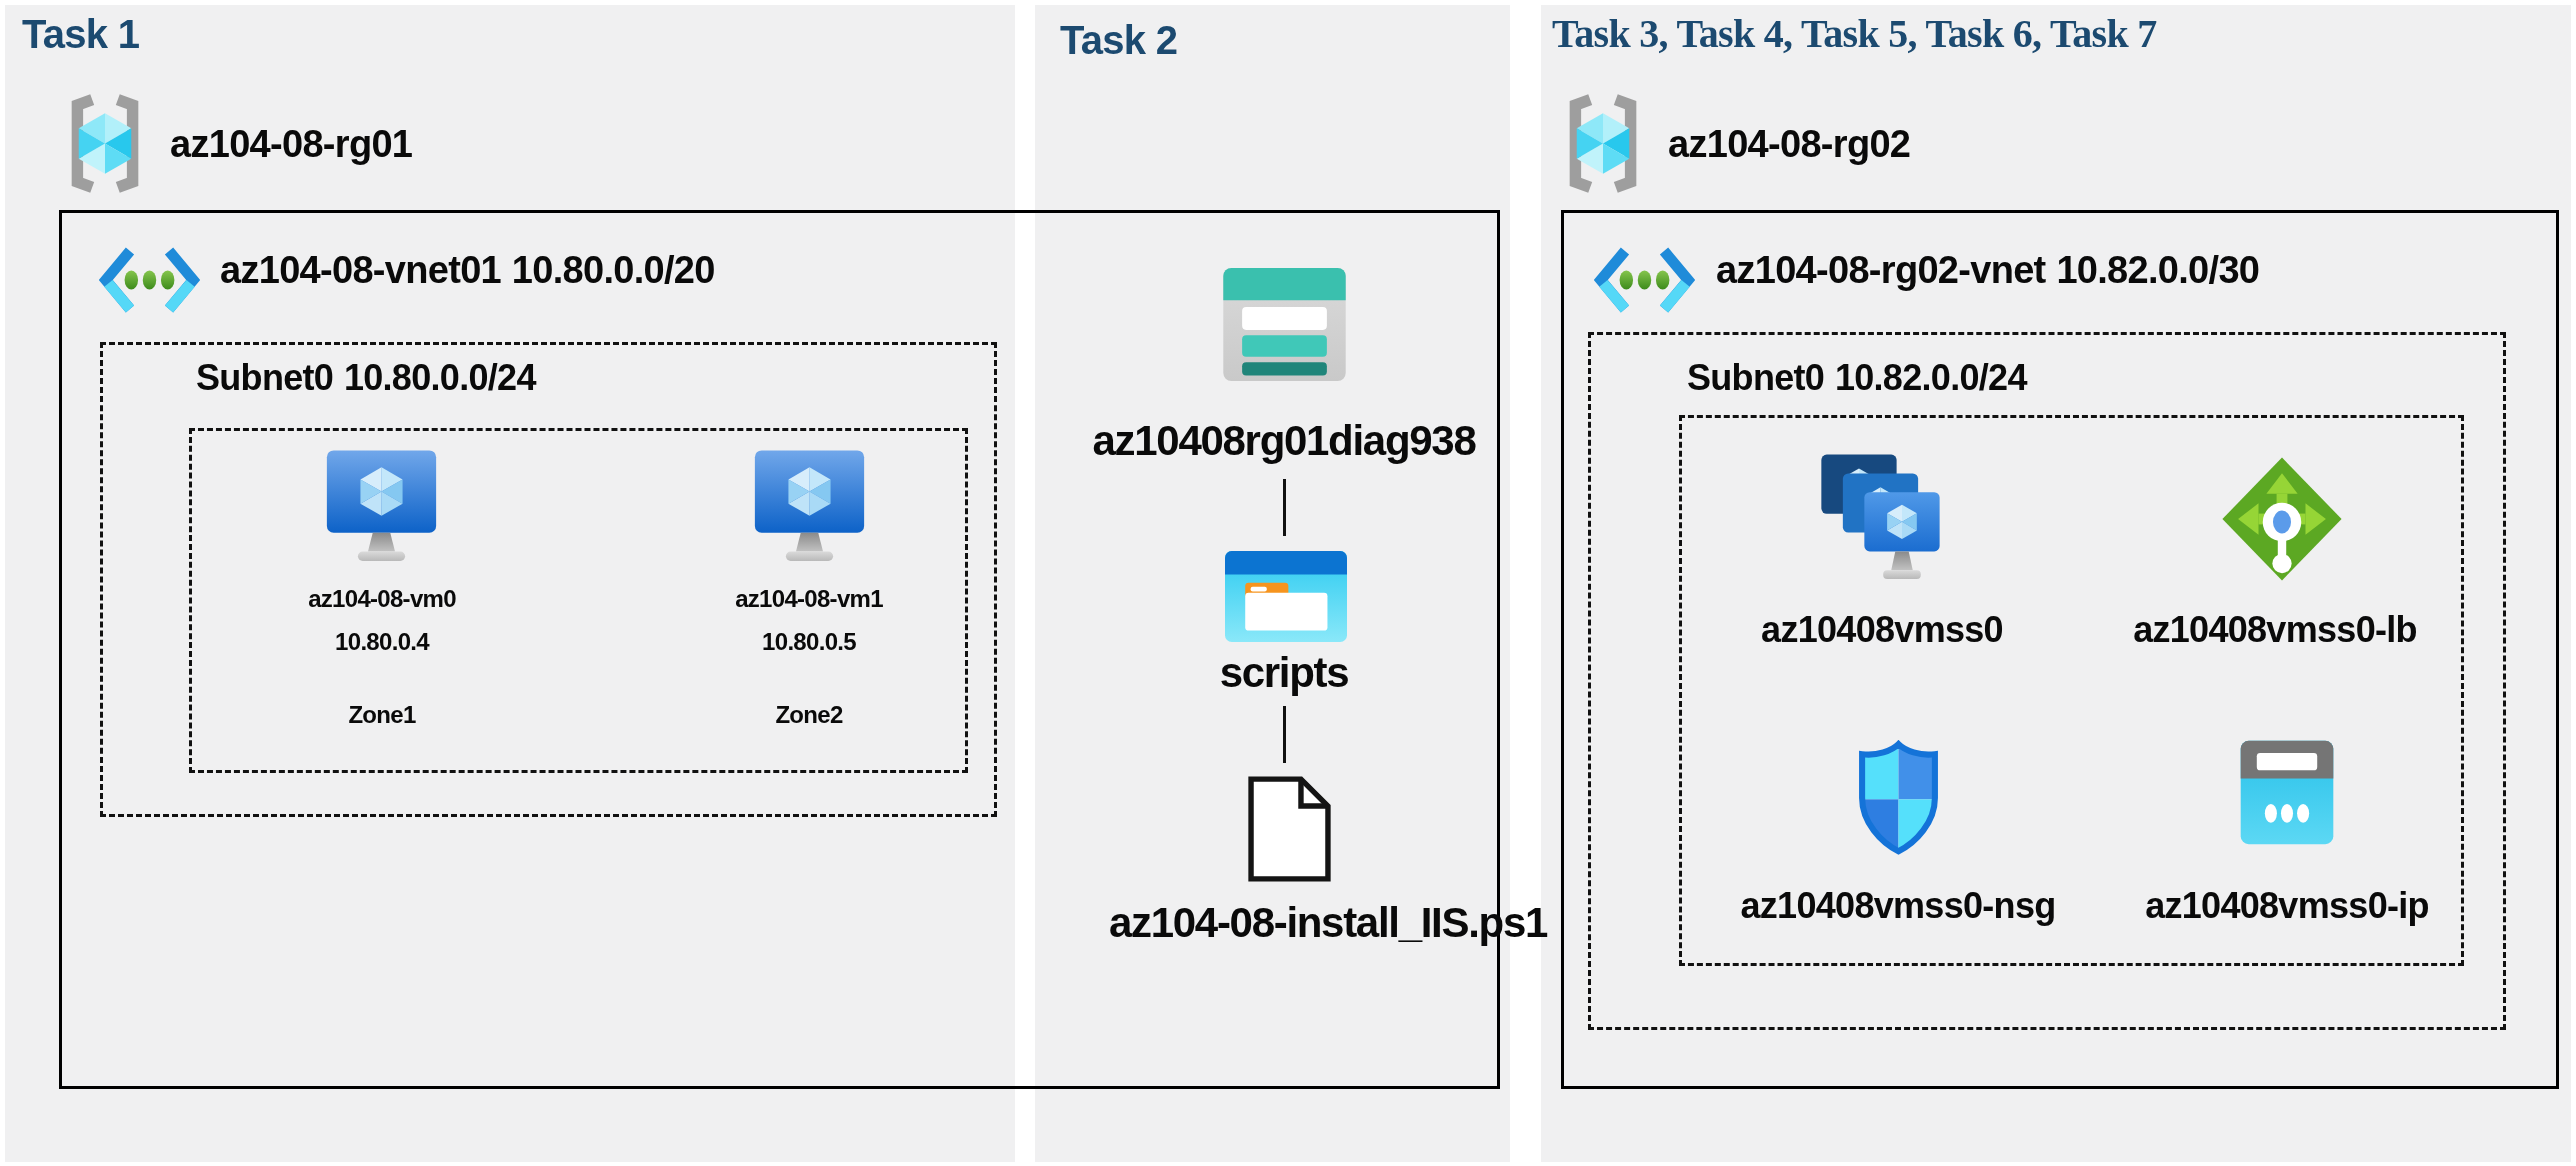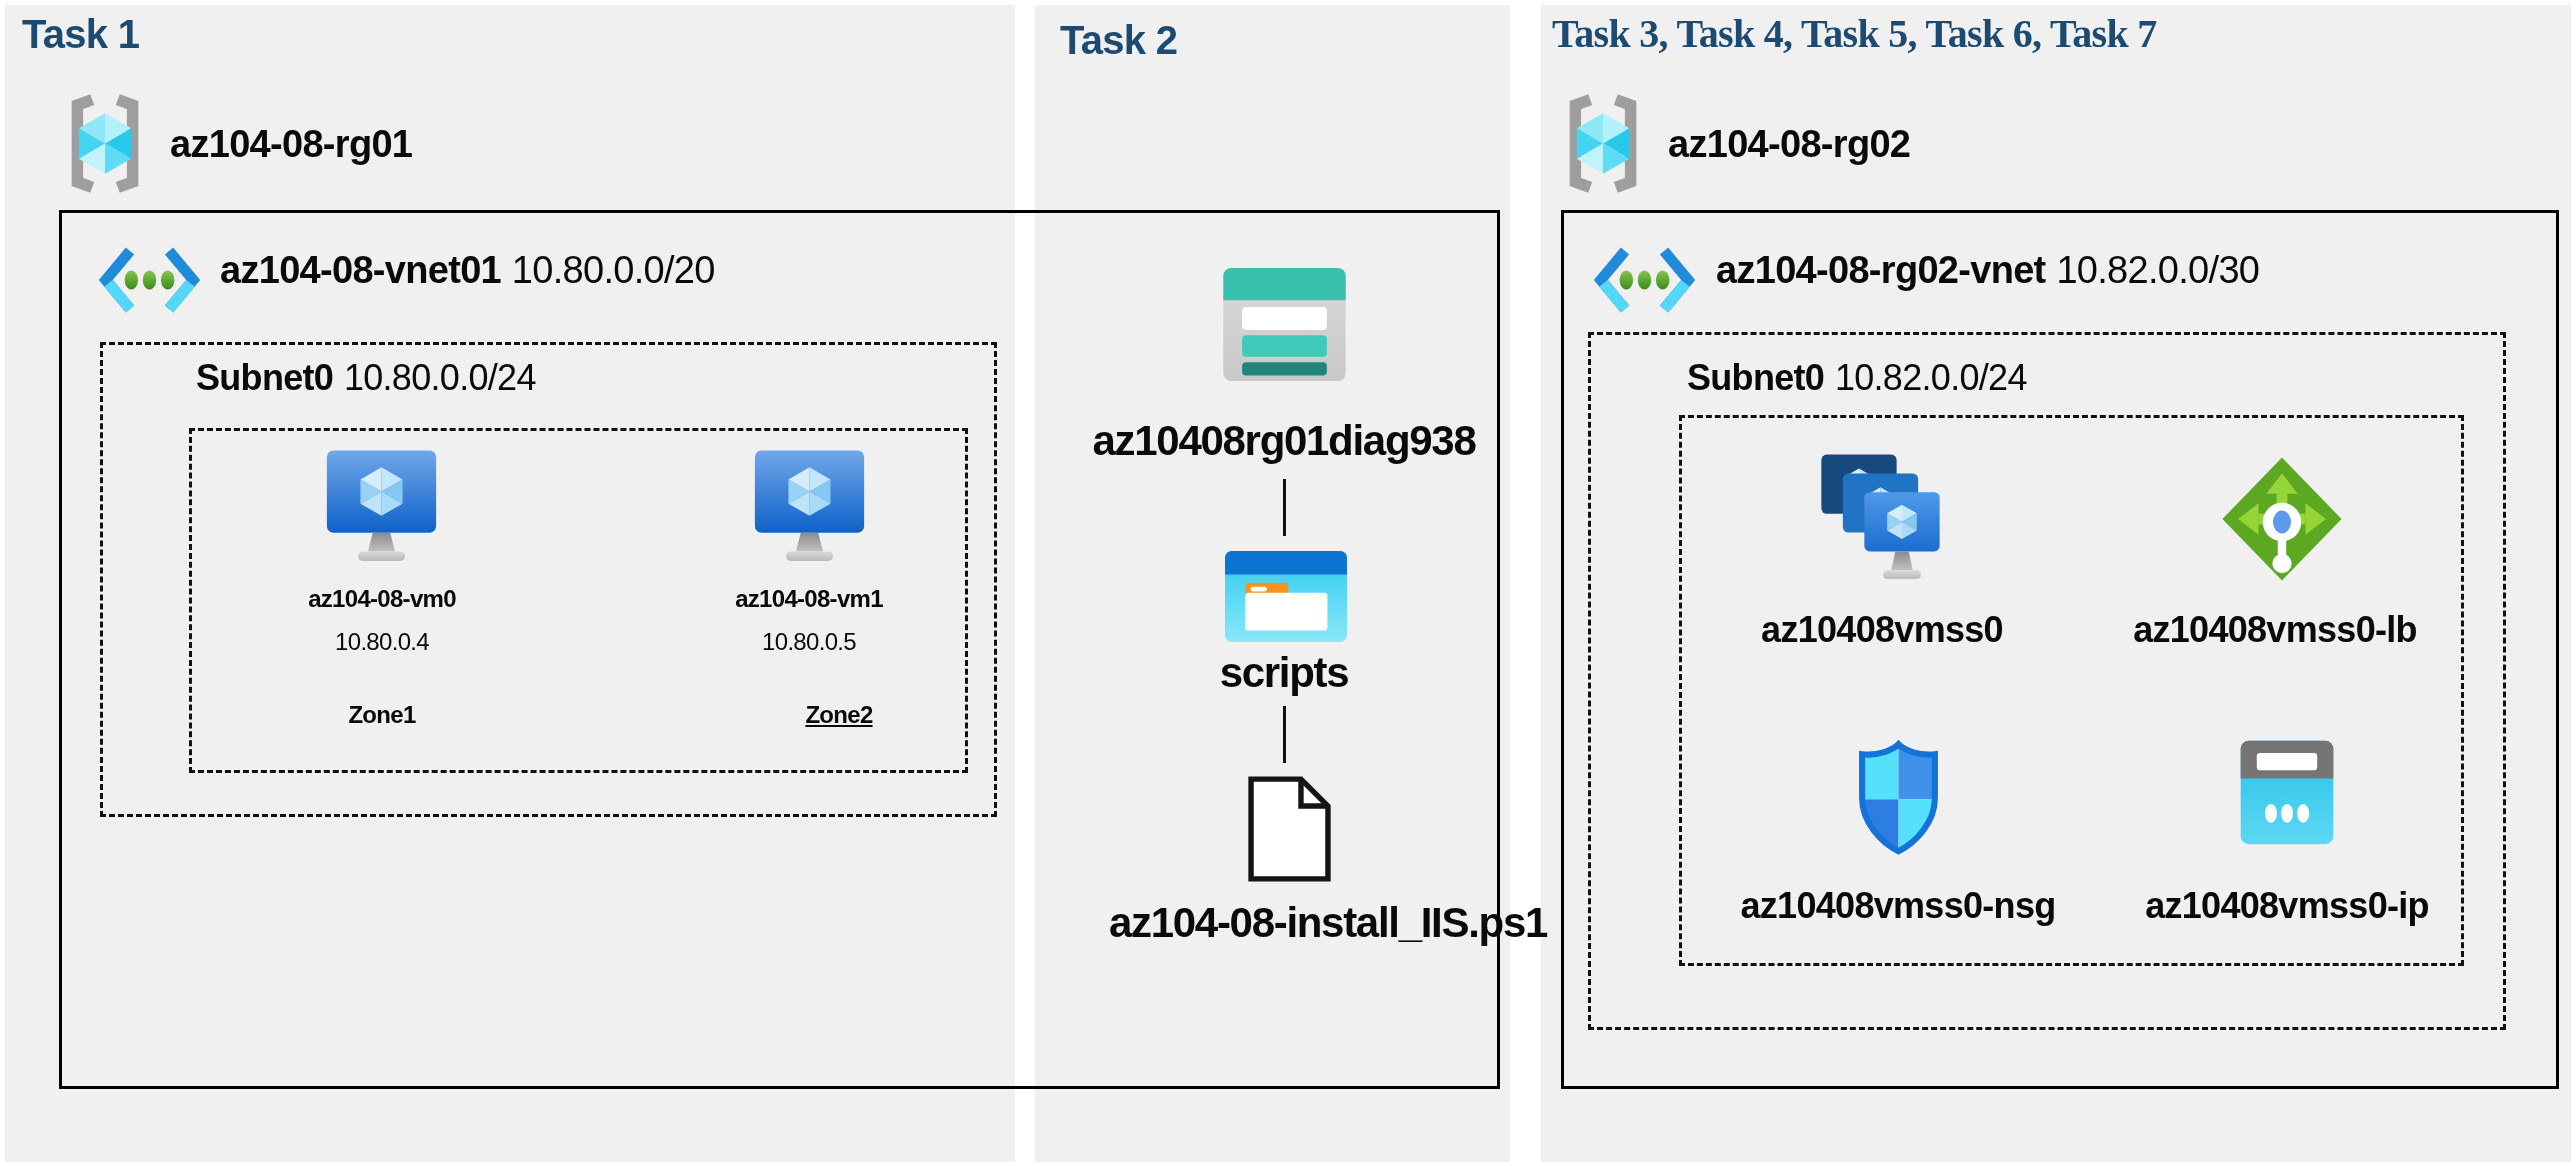--- a/index.html
+++ b/index.html
@@ -4,21 +4,21 @@
 <style>
   html,body{margin:0;padding:0;background:#ffffff;}
   body{width:2576px;height:1166px;position:relative;overflow:hidden;
        font-family:"Liberation Sans", sans-serif;color:#0a0a0a;}
   .canvas{position:absolute;left:0;top:0;width:2048px;height:1166px;}
   .panel{position:absolute;background:#f0f0f1;top:4.7px;height:1157px;}
   .heading{position:absolute;font-size:40px;font-weight:bold;color:#1c4a70;
            letter-spacing:-0.7px;line-height:1.1;white-space:nowrap;}
   .lbl{position:absolute;font-size:38px;line-height:1.15;white-space:nowrap;letter-spacing:-0.7px;}
   .bold{font-weight:bold;}
-  .reg{font-weight:normal;}
+  .reg{font-weight:bold;}
   .sp{margin-left:10.8px;}
   .ctr{transform:translateX(-50%);}
   .sm{font-size:24px;}
   .mid{font-size:36px;}
   .t2{font-size:42px;font-weight:bold;letter-spacing:-1.3px;}
   .solidbox{position:absolute;border:3.4px solid #000;box-sizing:border-box;}
   .dashbox{position:absolute;border:3.4px dashed #111;box-sizing:border-box;}
   .vline{position:absolute;width:3.4px;background:#111;}
   .icon{position:absolute;display:block;}
   .icon svg{display:block;width:100%;height:100%;}
@@ -154,21 +154,21 @@
   <div class="lbl sm reg ctr" style="left:382px;top:628px;">10.80.0.4</div>
   <div class="lbl sm bold ctr" style="left:382px;top:701px;">Zone1</div>
 
   <span class="icon" style="left:752px;top:445px;width:115px;height:116px;">
     <svg viewBox="0 0 170 172">
         <use href="#vmIcon"></use>
       </svg>
   </span>
   <div class="lbl sm bold ctr" style="left:809px;top:585px;">az104-08-vm1</div>
   <div class="lbl sm reg ctr" style="left:809px;top:628px;">10.80.0.5</div>
-  <div class="lbl sm bold ctr" style="left:839px;top:701px;text-decoration:underline;">Zone2</div>
+  <div class="lbl sm bold ctr" style="left:809px;top:701px;">Zone2</div>
 
   <span class="icon" style="left:1223px;top:268px;width:123px;height:113px;">
     <svg viewBox="0 0 182 168">
       <rect x="0" y="0" width="182" height="168" rx="12" fill="url(#gStor)"></rect>
       <path d="M12,0 h158 a12,12 0 0 1 12,12 v36 h-182 v-36 a12,12 0 0 1 12,-12 z" fill="#3ac0ae"></path>
       <rect x="28" y="58" width="126" height="34" rx="6" fill="#ffffff"></rect>
       <rect x="28" y="100" width="126" height="32" rx="6" fill="#40c8b8"></rect>
       <rect x="28" y="140" width="126" height="20" rx="6" fill="#20857a"></rect>
     </svg>
   </span>

